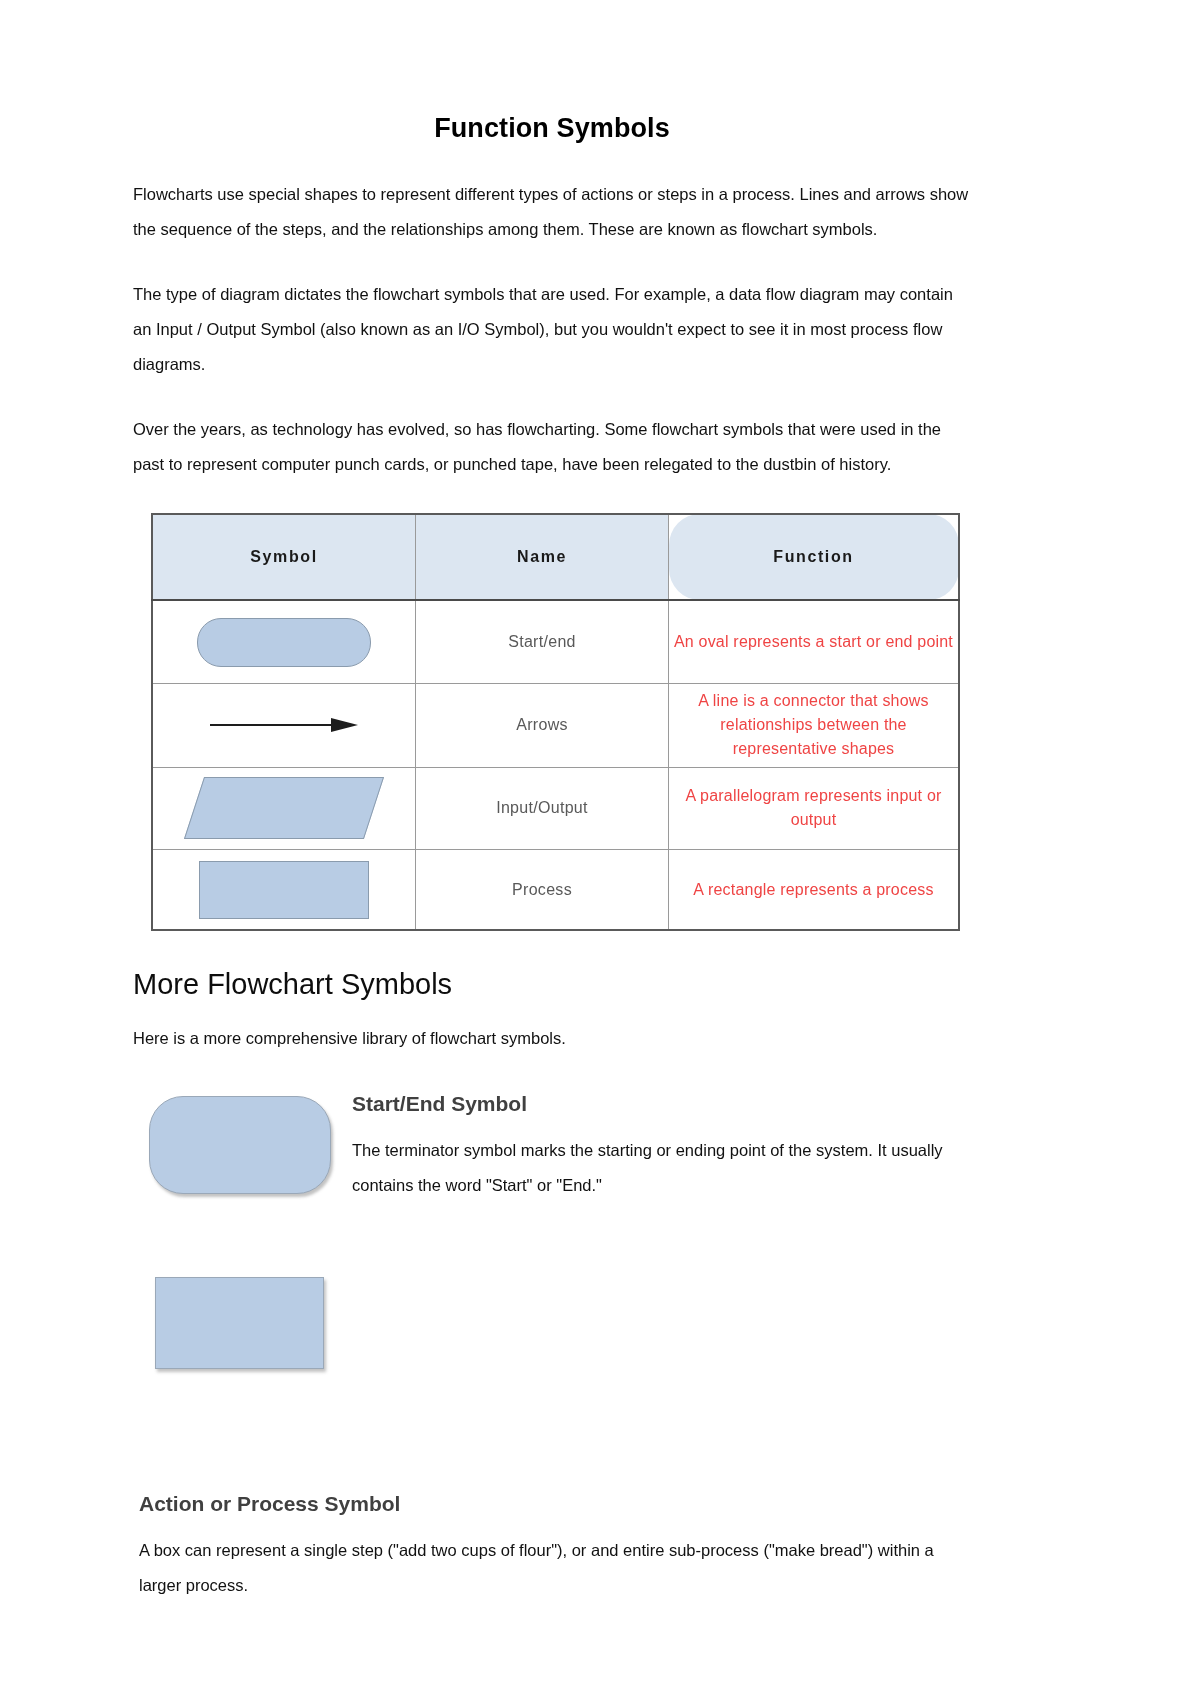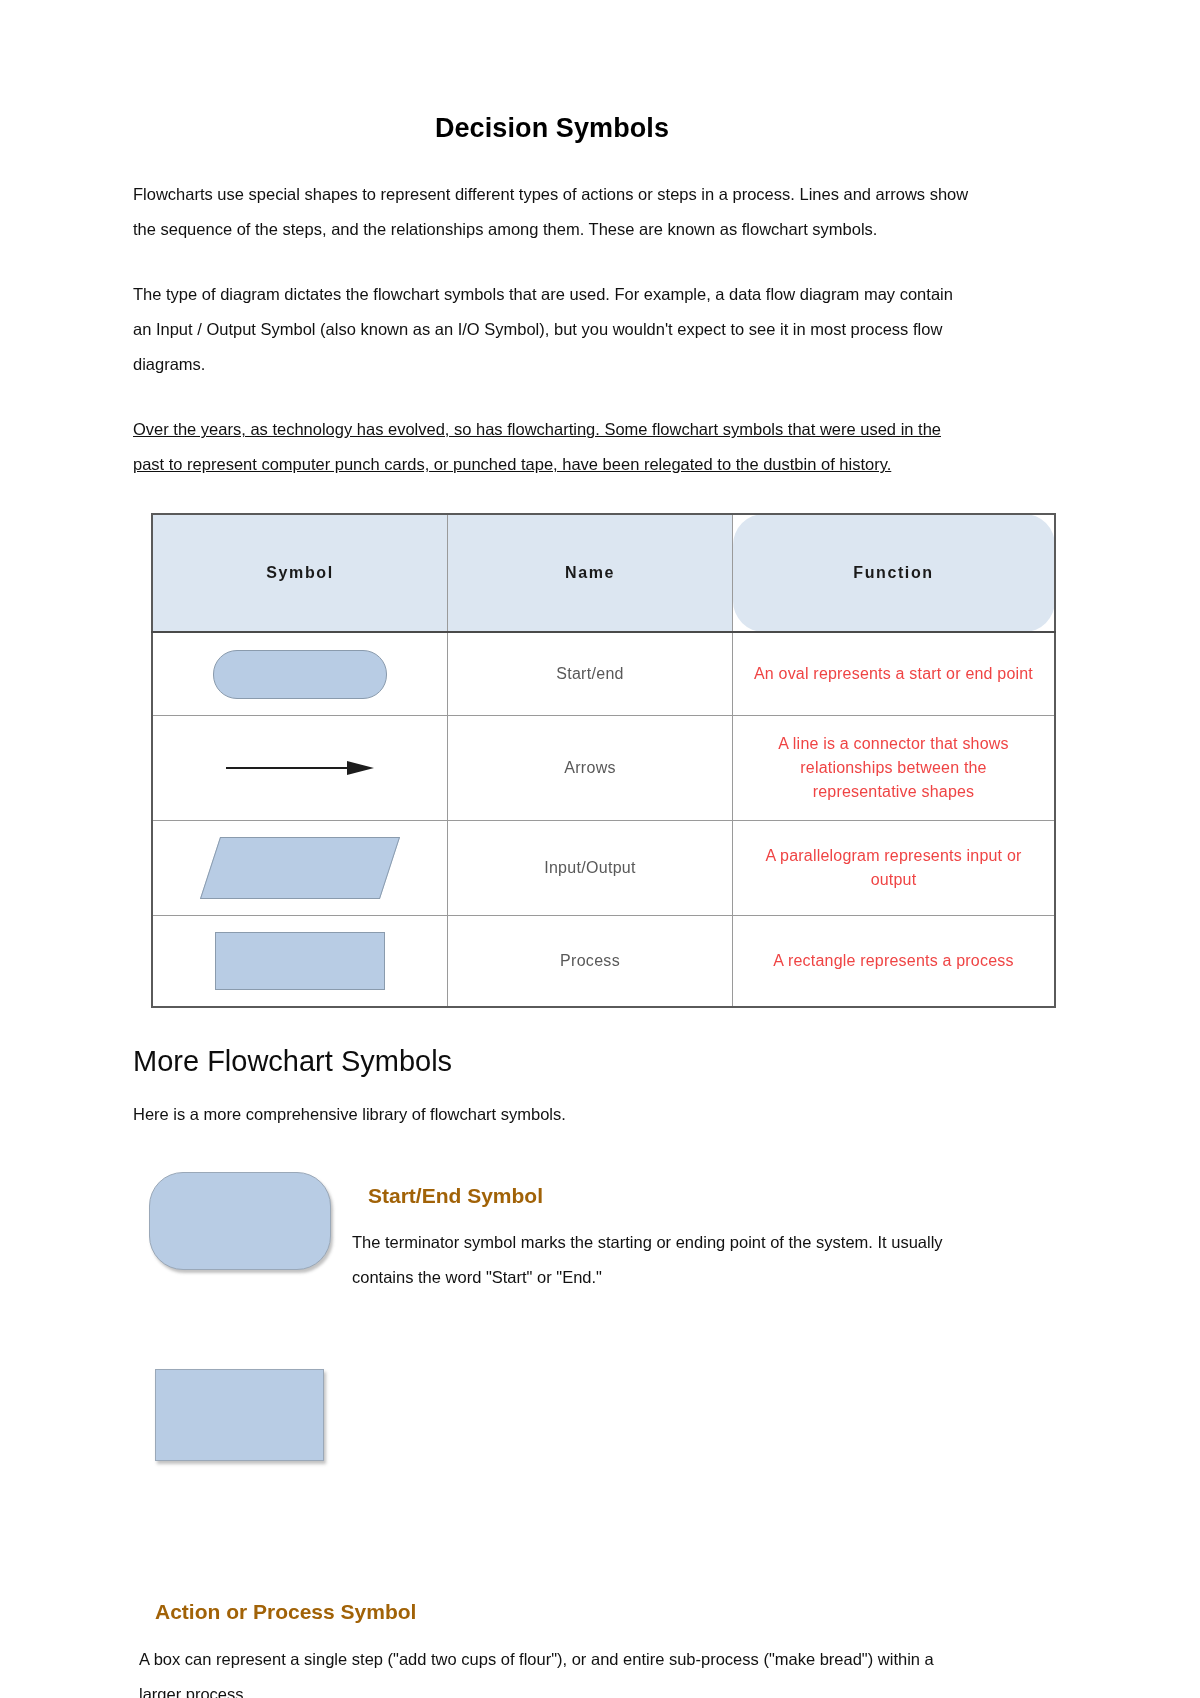--- a/index.html
+++ b/index.html
@@ -42,36 +42,36 @@
   
   .body-para {
     font-size: 16.5px;
     line-height: 35px;
     text-align: left;
     margin: 0;
     color: #111111;
   }
   .p-gap-1 { margin-top: 33px; }
   .p-gap-2 { margin-top: 30px; }
-  .p-gap-3 { margin-top: 30px; text-decoration: underline; }
+  .p-gap-3 { margin-top: 30px; }
 
   
   .symbol-table-wrap {
     margin-top: 31px;
     margin-left: 18px;
     width: 803px;
   }
   table.symbol-table {
     border-collapse: collapse;
     width: 803px;
     table-layout: fixed;
   }
   table.symbol-table td, table.symbol-table th {
     border: 1px solid #9a9a9a;
-    padding: 16px;
+    padding: 0;
     vertical-align: middle;
   }
   table.symbol-table thead th {
     background: #dce6f1;
     height: 84px;
     font-size: 16px;
     font-weight: bold;
     letter-spacing: 1.6px;
     color: #1a1a1a;
     text-align: center;
@@ -192,23 +192,23 @@
     justify-content: center;
     padding-top: 6px;
   }
   .sym-block .txt {
     flex: 1 1 auto;
     padding-left: 6px;
   }
   .sym-title {
     font-size: 21px;
     font-weight: bold;
-    margin: 16px;
+    margin: 0;
     line-height: 1.3;
-    color: #a16207;
+    color: #404040;
   }
   .sym-desc {
     font-size: 16.5px;
     line-height: 35px;
     margin: 16px 0 0 0;
     color: #111111;
   }
 
   .big-stadium {
     width: 180px;
@@ -227,21 +227,21 @@
   }
   .sym-block-2 { margin-top: 60px; flex-direction: column; }
   .sym-block-2 .art { padding-top: 14px; }
 </style>
 </head>
 <body>
 
 <div class="page">
   <div class="content">
 
-    <h1 class="doc-title">Decision Symbols</h1>
+    <h1 class="doc-title">Function Symbols</h1>
 
     <p class="body-para p-gap-1">Flowcharts use special shapes to represent different types of actions or steps in a process. Lines and arrows show the sequence of the steps, and the relationships among them. These are known as flowchart symbols.</p>
     <p class="body-para p-gap-2">The type of diagram dictates the flowchart symbols that are used. For example, a data flow diagram may contain an Input / Output Symbol (also known as an I/O Symbol), but you wouldn't expect to see it in most process flow diagrams.</p>
     <p class="body-para p-gap-3">Over the years, as technology has evolved, so has flowcharting. Some flowchart symbols that were used in the past to represent computer punch cards, or punched tape, have been relegated to the dustbin of history.</p>
 
     <div class="symbol-table-wrap">
       <table class="symbol-table">
         <thead>
           <tr>
             <th class="col-symbol">Symbol</th>

